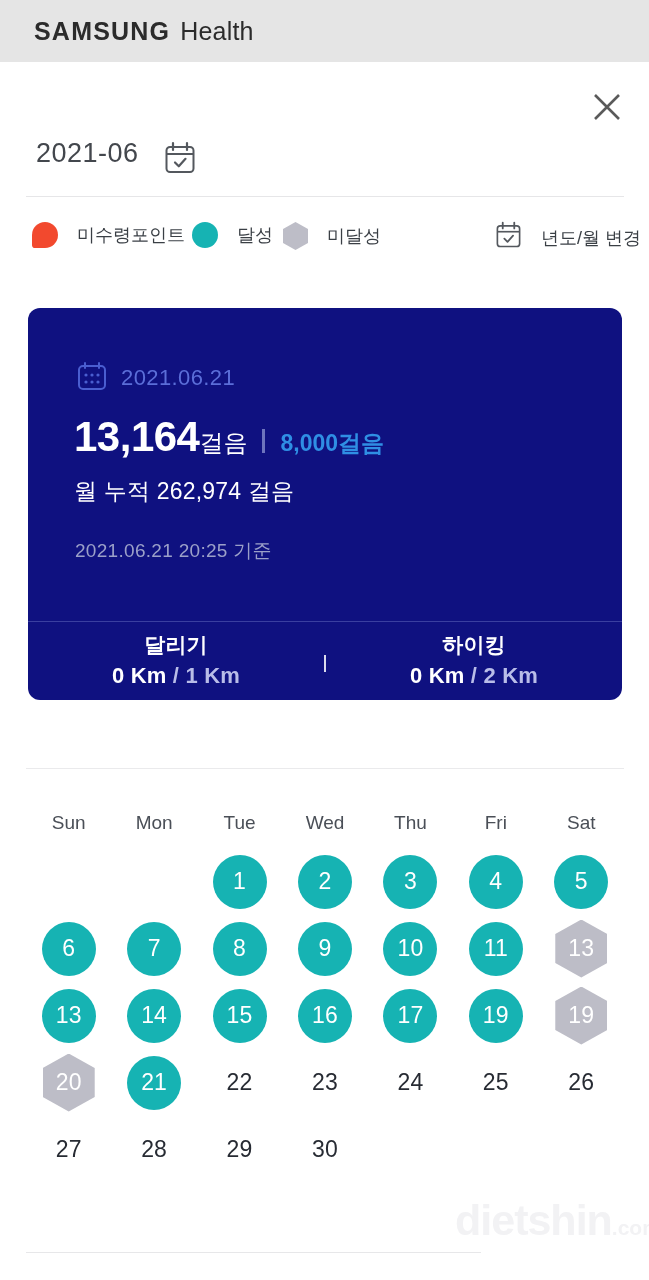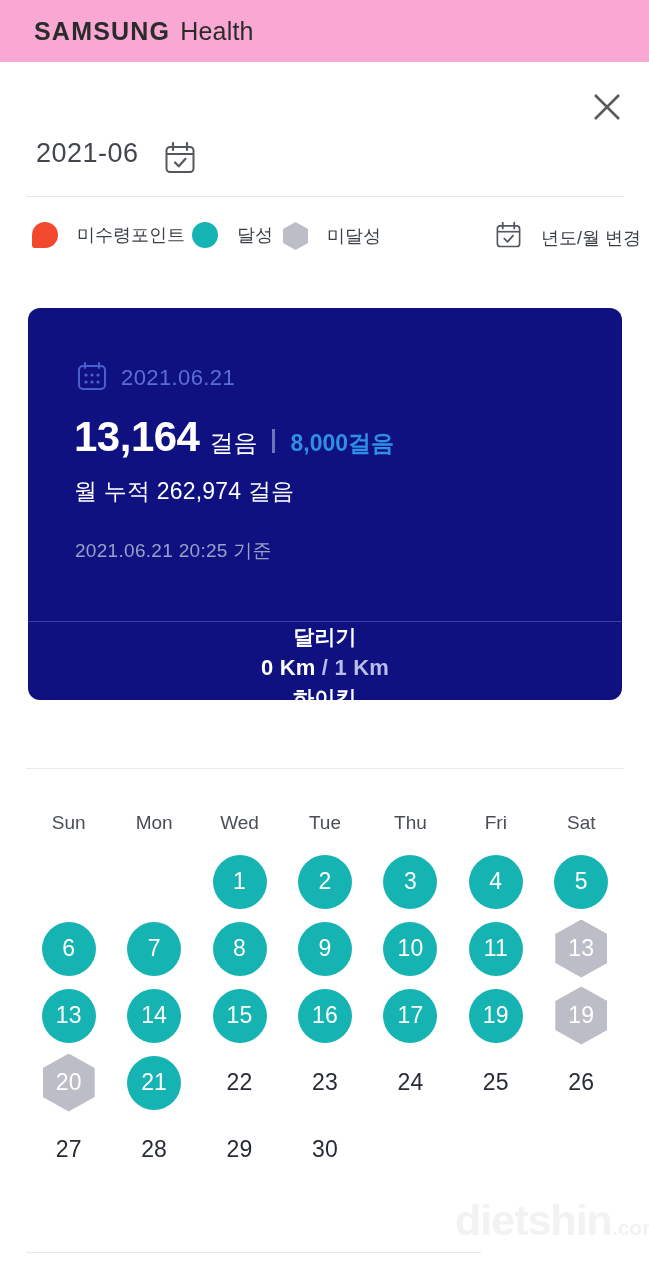--- a/index.html
+++ b/index.html
@@ -7,21 +7,21 @@
     width: 649px; height: 1280px;
     background: #ffffff;
     font-family: "Liberation Sans", "DejaVu Sans", sans-serif;
     overflow: hidden;
   }
   #root { position: relative; width: 649px; height: 1280px; background:#fff; }
 
   
   .appbar {
     position:absolute; left:0; top:0; width:649px; height:62px;
-    background:#f9a8d4;
+    background:#e5e5e5;
   }
   .appbar-title {
     position:absolute; left:34px; top:17px;
     font-size:25px; letter-spacing:0.2px; color:#2b2b2b;
     white-space:nowrap;
   }
   .appbar-title .brand { font-weight:700; letter-spacing:1.2px; }
   .appbar-title .sub { font-weight:400; margin-left:10px; }
 
   
@@ -84,21 +84,21 @@
     font-size:22px; color:#5b6ed8; letter-spacing:0.4px;
   }
   .steps-row {
     position:absolute; left:46px; top:105px;
     display:flex; align-items:baseline; white-space:nowrap;
   }
   .steps-num {
     font-size:42px; font-weight:700; color:#ffffff; letter-spacing:-0.5px;
   }
   .steps-unit {
-    font-size:24px; color:#ffffff; margin-left:10px; font-weight:400;
+    font-size:24px; color:#ffffff; font-weight:400;
   }
   .steps-sep {
     display:inline-block; width:3px; height:24px; background:#6d74bd;
     margin:0 15px 0 15px; position:relative; top:2px;
   }
   .steps-goal {
     font-size:23px; color:#2f8fe4; font-weight:700;
   }
   .month-total {
     position:absolute; left:46px; top:168px;
@@ -107,21 +107,21 @@
   .card-asof {
     position:absolute; left:47px; top:230px;
     font-size:19px; color:#9ba0c8; letter-spacing:0.3px;
   }
   .card-divider {
     position:absolute; left:0; top:313px; width:594px; height:1px;
     background:#3a3fa0;
   }
   .card-foot {
     position:absolute; left:0; top:314px; width:594px; height:78px;
-    display:flex; align-items:center;flex-direction:column;
+    display:flex; align-items:center;
   }
   .foot-col {
     flex:1; text-align:center; line-height:1.42;
   }
   .foot-title {
     font-size:21px; color:#ffffff; font-weight:700; letter-spacing:0.2px;
   }
   .foot-val {
     font-size:22px; color:#b9bde8; font-weight:700; letter-spacing:0.2px;
   }
@@ -289,22 +289,22 @@
       </div>
     </div>
   </div>
 
   <div class="hr-mid"></div>
 
   <div class="cal">
     <div class="cal-head">
       <div class="dow">Sun</div>
       <div class="dow">Mon</div>
+      <div class="dow">Tue</div>
       <div class="dow">Wed</div>
-      <div class="dow">Tue</div>
       <div class="dow">Thu</div>
       <div class="dow">Fri</div>
       <div class="dow">Sat</div>
     </div>
     <div id="cal-body">
         <div class="cal-week">
           <div class="cell empty">
             <span class="daynum"></span>
           </div>
           <div class="cell empty">

